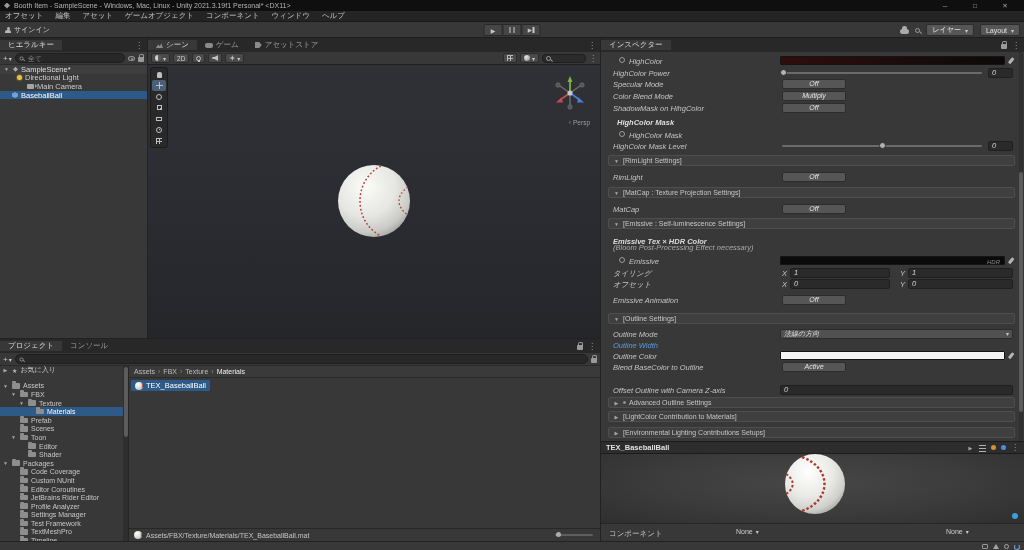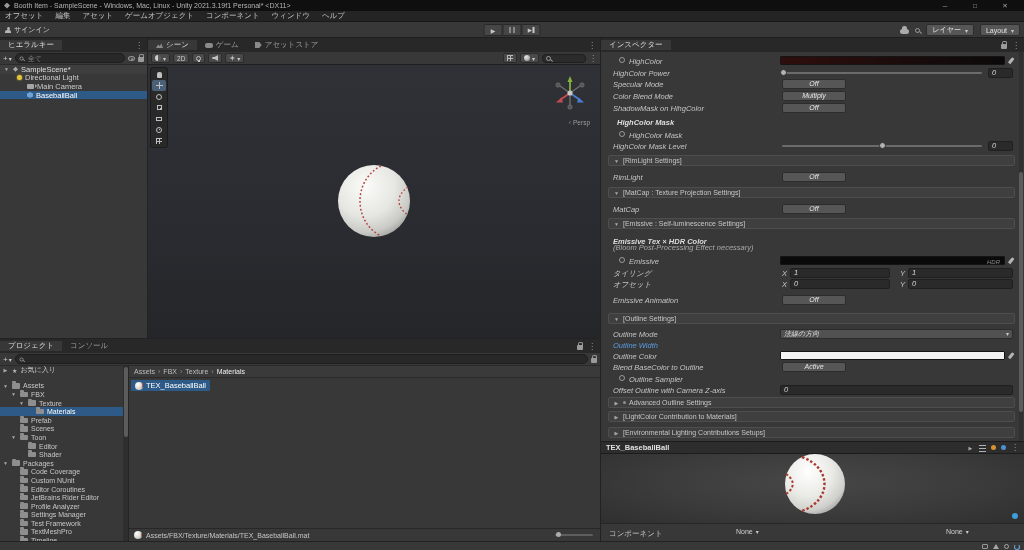--- a/index.html
+++ b/index.html
@@ -268,21 +268,21 @@
         <span>SampleScene*</span>
       </div>
       <div class="hrow" style="padding-left:17px">
         <span class="i-light"></span>
         <span>Directional Light</span>
       </div>
       <div class="hrow" style="padding-left:27px">
         <span class="i-cam"></span>
         <span>Main Camera</span>
       </div>
-      <div class="hrow sel" style="padding-left:27px">
+      <div class="hrow sel" style="padding-left:12px">
         <span class="i-prefab"></span>
         <span>BaseballBall</span>
       </div>
     </div>
   </div>
 
   <div class="scene">
     <div class="tabbar">
       <div class="tab active">
         <span class="ticon-scene"></span>
@@ -533,24 +533,20 @@
         <span class="ilabel" style="left:12px">Outline Color</span>
         <span class="swatch" style="left:179px; width:225px; background:#f2f2f2"></span>
         <span class="dropper" style="left:407px"></span>
       </div>
 
       <div class="irow" style="top:309px">
         <span class="ilabel" style="left:12px">Blend BaseColor to Outline</span>
         <span class="btn">Active</span>
       </div>
 
-      <div class="irow" style="top:321px">
-        <span class="texcircle" style="left:18px"></span>
-        <span class="ilabel" style="left:28px">Outline Sampler</span>
-      </div>
 
       <div class="irow" style="top:332px">
         <span class="ilabel" style="left:12px">Offset Outline with Camera Z-axis</span>
         <span class="fld" style="left:179px; width:233px">0</span>
       </div>
 
       <div class="secbar" style="top:345px">
         <span class="ex closed"></span>
         <span class="chkdot"></span>
         <span>Advanced Outline Settings</span>

